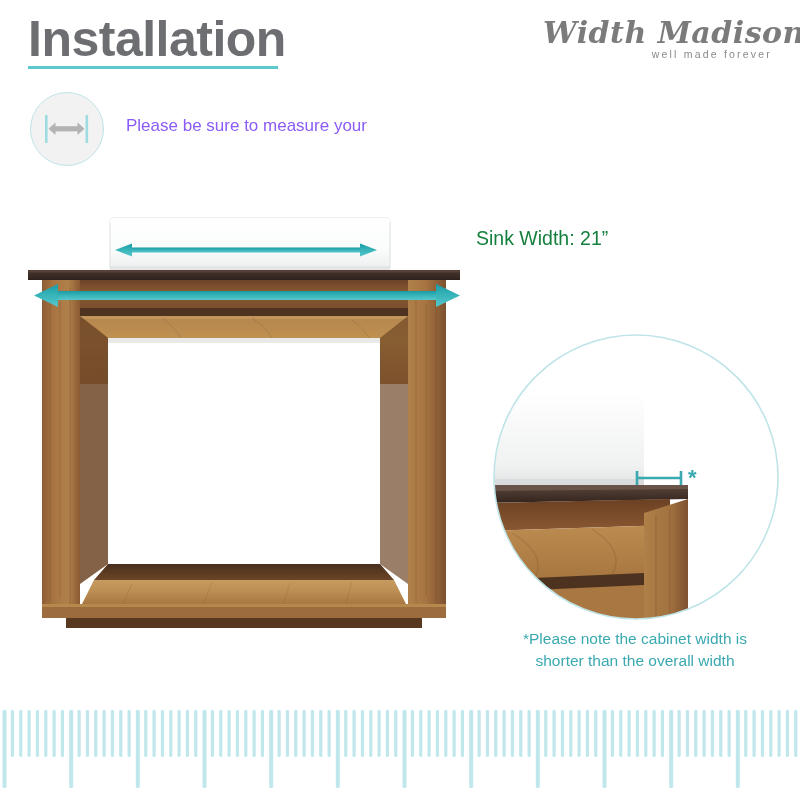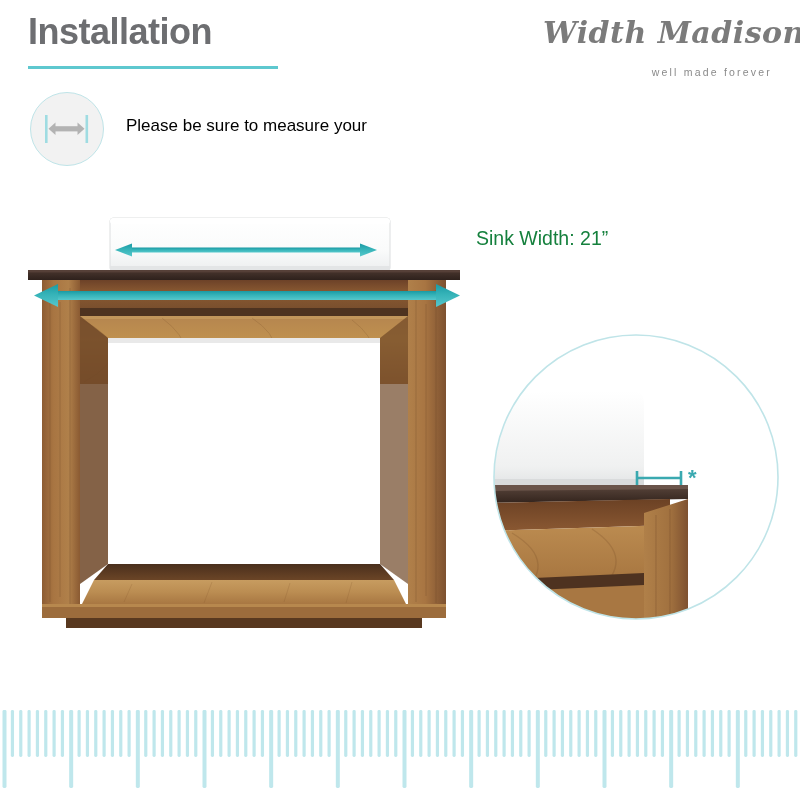--- a/index.html
+++ b/index.html
@@ -14,21 +14,21 @@
     overflow: hidden;
     font-family: "Liberation Sans", sans-serif;
     color: #58595b;
   }
 
   
   #page-title {
     position: absolute;
     left: 28px;
     top: 14px;
-    font-size: 36px;
+    font-size: 50px;
     font-weight: bold;
     letter-spacing: -0.5px;
     color: #6d6e71;
     line-height: 1;
   }
   #title-underline {
     position: absolute;
     left: 28px;
     top: 66px;
     width: 250px;
@@ -58,21 +58,21 @@
   #brand-reg {
     font-size: 10px;
     vertical-align: super;
     font-style: normal;
   }
   #brand-tagline {
     font-family: "Liberation Sans", sans-serif;
     font-size: 10.5px;
     letter-spacing: 2.2px;
     color: #8a8a8a;
-    margin-top: 18px;
+    margin-top: 0;
     margin-right: 6px;
     white-space: nowrap;
   }
 
   
   #measure-icon {
     position: absolute;
     left: 30px;
     top: 92px;
     width: 74px;
@@ -83,21 +83,21 @@
     box-sizing: border-box;
   }
   #measure-icon svg { display: block; }
 
   #measure-text {
     position: absolute;
     left: 126px;
     top: 115px;
     font-size: 17px;
     line-height: 1.35;
-    color: #000000;
+    color: #8b5cf6;
     width: 330px;
   }
 
   
   #dimension-labels {
     position: absolute;
     left: 476px;
     top: 224px;
     font-size: 19.5px;
     line-height: 1.45;
@@ -382,20 +382,22 @@
       <line x1="145" y1="145" x2="188" y2="145"></line>
       <line x1="145" y1="138" x2="145" y2="152"></line>
       <line x1="189" y1="138" x2="189" y2="152"></line>
     </g>
 
     <text x="196" y="152" font-family="Liberation Sans, sans-serif" font-size="22" font-weight="bold" fill="#3aa9b0">*</text>
   </svg>
 </div>
 
 <div id="footnote">
+  <div>*Please note the cabinet width is</div>
+  <div>shorter than the overall width</div>
 </div>
 
 <div id="ruler">
   <svg id="ruler-svg" width="800" height="100" viewBox="0 0 800 100">
       <rect x="2.50" y="10" width="4" height="78" rx="1.4" fill="#bfe7ec"></rect>
       <rect x="10.83" y="10" width="3.2" height="47" rx="1.4" fill="#bfe7ec"></rect>
       <rect x="19.17" y="10" width="3.2" height="47" rx="1.4" fill="#bfe7ec"></rect>
       <rect x="27.50" y="10" width="3.2" height="47" rx="1.4" fill="#bfe7ec"></rect>
       <rect x="35.83" y="10" width="3.2" height="47" rx="1.4" fill="#bfe7ec"></rect>
       <rect x="44.17" y="10" width="3.2" height="47" rx="1.4" fill="#bfe7ec"></rect>

